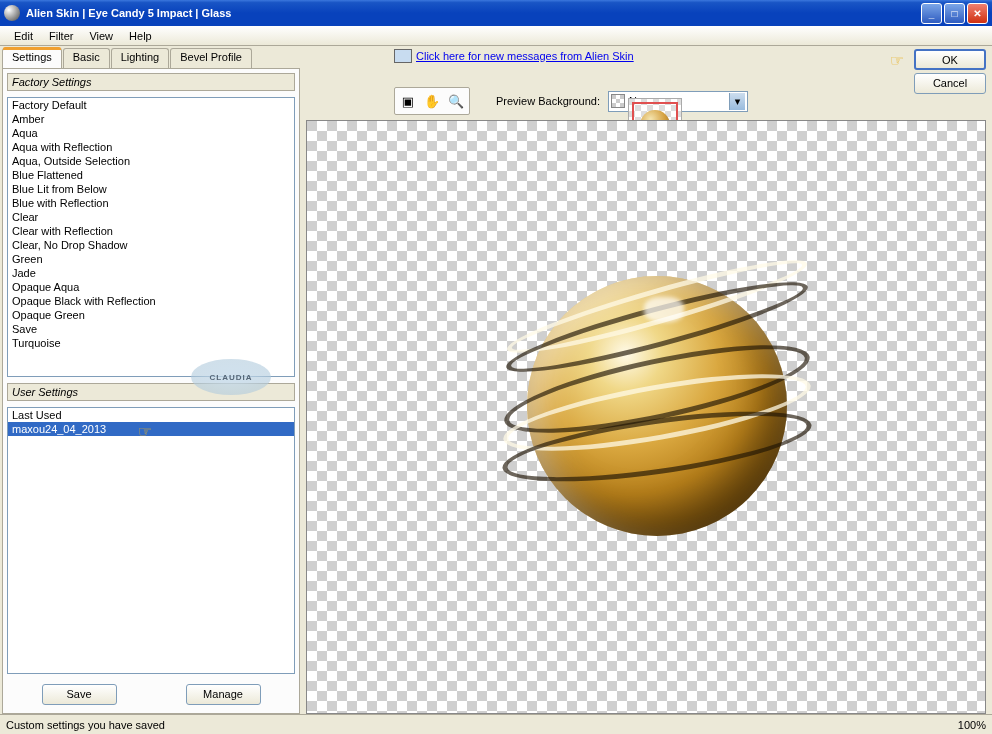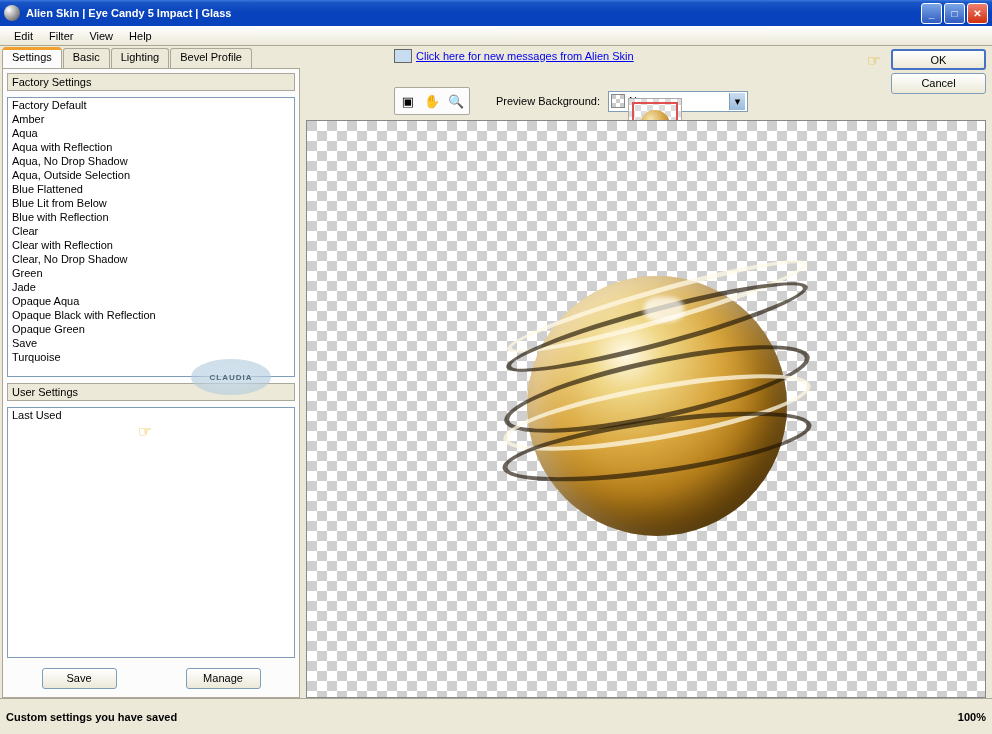--- a/index.html
+++ b/index.html
@@ -19,39 +19,39 @@
 .content { flex: 1; display: flex; }
 
 .left-panel { width: 300px; display: flex; flex-direction: column; padding: 2px 0 0 2px; }
 .tabs { display: flex; height: 20px; }
 .tab { padding: 2px 9px; border: 1px solid #aca899; border-bottom: none; background: #ece9d8; cursor: pointer; border-radius: 3px 3px 0 0; margin-right: 1px; text-align: right; }
 .tab.active { background: #fcfcfc; position: relative; }
 .tab.active::before { content:''; position:absolute; top:-2px; left:0; right:0; height:3px; background:#f0a030; border-radius:2px 2px 0 0; }
 
 .panel-body { flex: 1; border: 1px solid #aca899; background: #fcfcfc; padding: 4px; display: flex; flex-direction: column; position: relative; gap: 6px; }
 
-.section-header { background: #ece9d8; border: 1px solid #aca899; padding: 2px 4px; }
+.section-header { background: #ece9d8; border: 1px solid #aca899; padding: 2px 4px; font-style: italic; }
 .listbox { border: 1px solid #7f9db9; background: #fff; overflow-y: scroll; flex: 0 0 280px; }
 .listbox .item { padding: 0 4px; line-height: 14px; cursor: pointer; white-space: nowrap; }
 .userbox { border: 1px solid #7f9db9; background: #fff; flex: 1; overflow-y: auto; position: relative; }
 .userbox .item { padding: 0 4px; line-height: 14px; cursor: pointer; }
 .userbox .item.selected { background: #316ac5; color: #fff; }
 
 .btn-row { display: flex; justify-content: space-around; padding: 4px 0; }
 .btn { width: 75px; height: 21px; border: 1px solid #7f9db9; background: linear-gradient(to bottom, #fff, #ece9d8); border-radius: 3px; cursor: pointer; text-align: center; line-height: 19px; }
 
 .watermark { position: absolute; top: 290px; right: 28px; width: 80px; height: 36px; background: radial-gradient(ellipse, rgba(200,220,235,0.85), rgba(160,190,210,0.5)); border-radius: 50%; display:flex; align-items:center; justify-content:center; color:#567; font-size:8px; letter-spacing:1px; font-weight:bold; pointer-events:none; }
 .hand-pointer { position: absolute; font-size: 16px; transform: scaleX(-1); pointer-events: none; color: #e8b020; }
 
 .right-panel { flex: 1; display: flex; flex-direction: column; position: relative; }
 .top-row { height: 40px; display: flex; align-items: flex-start; padding: 3px 6px; gap: 10px; }
 .msg-icon { width: 18px; height: 14px; border: 1px solid #666; background: #c8dcf0; display: inline-block; margin-right: 4px; position: relative; }
 .msg-link { color: #0000ee; text-decoration: underline; cursor: pointer; }
 .right-btns { margin-left: auto; display: flex; flex-direction: column; gap: 3px; }
-.right-btns .btn { width: 95px; }
+.right-btns .btn { width: 72px; }
 .ok-btn { border: 2px solid #4472c4; }
 
 .second-row { height: 30px; display: flex; align-items: center; padding: 0 6px; gap: 8px; }
 .thumb-wrap { width: 54px; height: 54px; border: 1px solid #aaa; background: repeating-conic-gradient(#fff 0 25%, #ddd 0 50%) 0 0/12px 12px; position: absolute; left: 328px; top: 52px; display:flex; align-items:center; justify-content:center; }
 .thumb-wrap .sel { border: 2px solid #e05050; width: 46px; height: 46px; display:flex; align-items:center; justify-content:center; }
 .thumb-ball { width: 30px; height: 30px; border-radius: 50%; background: radial-gradient(circle at 35% 30%, #f5e5b0, #d4a040 50%, #7a5010); }
 
 .tool-icons { display: flex; gap: 2px; border: 1px solid #aca899; padding: 2px; background: #fcfcfc; border-radius: 2px; }
 .tool-icon { width: 22px; height: 22px; display:flex; align-items:center; justify-content:center; border: 1px solid transparent; cursor: pointer; font-size: 13px; }
 .label { margin-left: 18px; }
@@ -66,21 +66,21 @@
 }
 .ball .stripe { position:absolute; border: 5px solid rgba(30,20,5,0.65); border-radius:50%; left:-10%; width:120%; }
 .stripe.s1 { top:12%; height:40px; transform:rotate(-15deg); }
 .stripe.s2 { top:32%; height:60px; transform:rotate(-12deg); }
 .stripe.s3 { top:55%; height:55px; transform:rotate(-8deg); }
 .ball .wstripe { position:absolute; border: 5px solid rgba(255,250,230,0.75); border-radius:50%; left:-10%; width:120%; }
 .wstripe.w1 { top:5%; height:35px; transform:rotate(-16deg); }
 .wstripe.w2 { top:42%; height:55px; transform:rotate(-10deg); }
 .ball .hl { position:absolute; top:8%; left:45%; width:40px; height:25px; background: rgba(255,255,255,0.7); border-radius: 40%; filter: blur(2px); }
 
-.statusbar { height: 36px; border-top: 1px solid #aca899; display: flex; align-items: center; padding: 4px 6px; background: #ece9d8; font-weight: bold; }
+.statusbar { height: 20px; border-top: 1px solid #aca899; display: flex; align-items: center; padding: 4px 6px; background: #ece9d8; }
 .statusbar .zoom { margin-left: auto; }
 
 ::-webkit-scrollbar { width: 17px; }
 ::-webkit-scrollbar-track { background: #f0ece0; }
 ::-webkit-scrollbar-thumb { background: #c8c4b8; border: 1px solid #aca899; }
 ::-webkit-scrollbar-button { background: #ece9d8; border: 1px solid #aca899; height: 17px; }
 </style>
 </head>
 <body>
 
@@ -109,41 +109,41 @@
       <div class="tab">Lighting</div>
       <div class="tab">Bevel Profile</div>
     </div>
     <div class="panel-body">
       <div class="section-header">Factory Settings</div>
       <div class="listbox" id="factory-list">
           <div class="item">Factory Default</div>
           <div class="item">Amber</div>
           <div class="item">Aqua</div>
           <div class="item">Aqua with Reflection</div>
-          <div class="item">Aqua, No Drop Shadow</div>
           <div class="item">Aqua, Outside Selection</div>
           <div class="item">Blue Flattened</div>
           <div class="item">Blue Lit from Below</div>
           <div class="item">Blue with Reflection</div>
           <div class="item">Clear</div>
           <div class="item">Clear with Reflection</div>
           <div class="item">Clear, No Drop Shadow</div>
           <div class="item">Green</div>
           <div class="item">Jade</div>
           <div class="item">Opaque Aqua</div>
           <div class="item">Opaque Black with Reflection</div>
           <div class="item">Opaque Green</div>
           <div class="item">Save</div>
           <div class="item">Turquoise</div>
         </div>
       <div class="watermark">CLAUDIA</div>
       <div class="section-header">User Settings</div>
       <div class="userbox" id="user-list">
         <span class="hand-pointer" style="top:14px; left:130px;">☜</span>
       <div class="item">Last Used</div>
+          <div class="item selected">maxou24_04_2013</div>
         </div>
       <div class="btn-row">
         <div class="btn">Save</div>
         <div class="btn">Manage</div>
       </div>
     </div>
   </div>
 
   <div class="right-panel">
     <div class="top-row">

